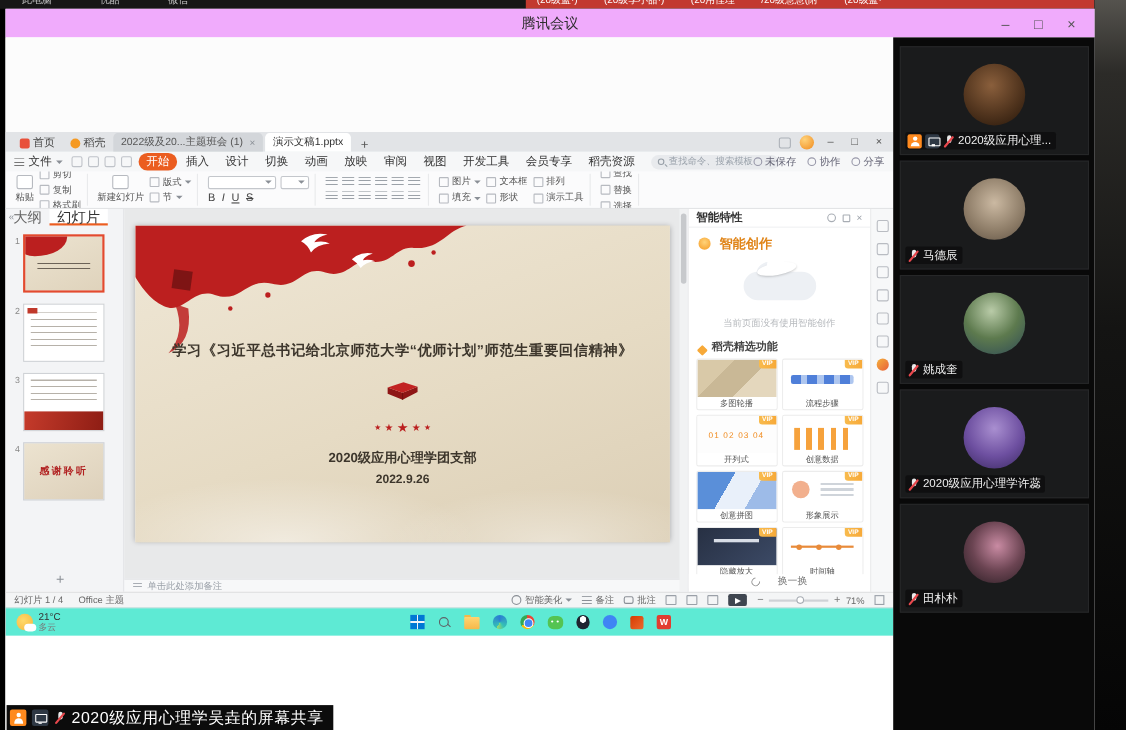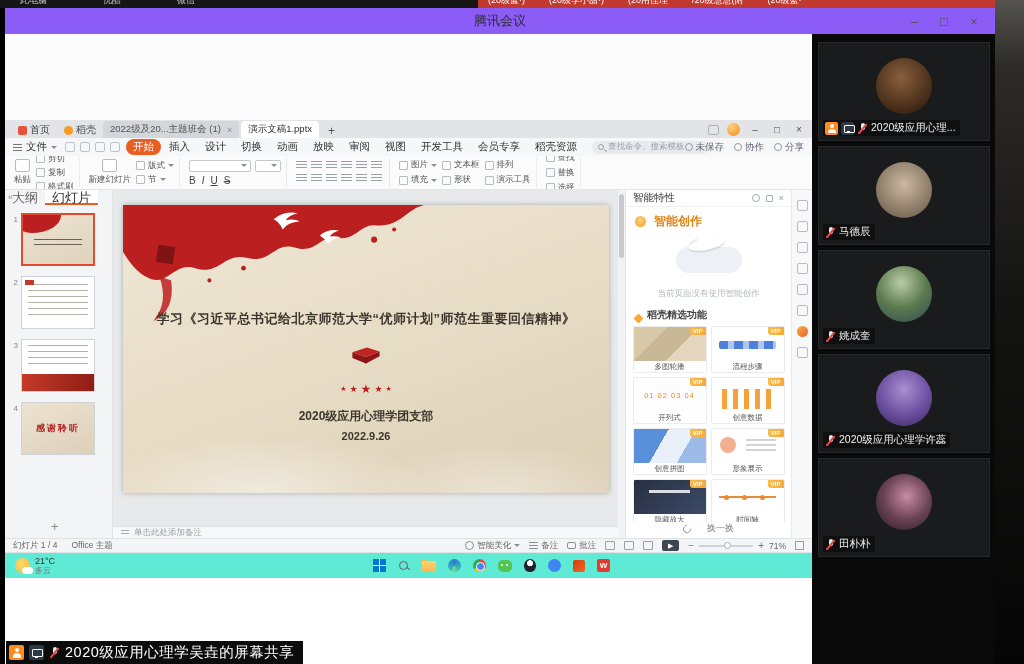--- a/index.html
+++ b/index.html
@@ -2,30 +2,30 @@
 <html style="--accent-orange: #ff8a1e; --wps-active: #eb5d20; --mic-red: #e8484d; --slide-red: #bb1f1f; --vip-gold: #f7a938; --chat-red: #c2392f; --win-blue: #0078d4;"><head>
 <meta charset="utf-8">
 <style>
   *{margin:0;padding:0;box-sizing:border-box}
   html,body{background:#000}
   body{font-family:"Liberation Sans","DejaVu Sans",sans-serif;-webkit-font-smoothing:antialiased}
   .stage{position:relative;width:1024px;height:664px;background:#000;overflow:hidden}
 
   
   .topstrip{position:absolute;left:0;top:0;width:995px;height:8px;background:#161616;overflow:hidden}
-  .top-labels{position:absolute;left:20px;top:0;display:flex;gap:56px}
+  .top-labels{position:absolute;left:20px;top:0;display:flex;gap:44px}
   .top-labels span{color:#c9c9c9;font-size:9px;line-height:15px;margin-top:-7px;white-space:nowrap}
   .redbar{position:absolute;left:478px;top:0;width:517px;height:8px;background:var(--chat-red,#c2392f);overflow:hidden;display:flex;gap:24px;padding:0 10px}
   .redbar span{color:#fff;font-size:9px;line-height:15px;margin-top:-7px;white-space:nowrap}
   .wall{position:absolute;left:995px;top:0;width:29px;height:664px;
         background:linear-gradient(180deg,#55534e 0%,#2c2b28 10%,#141413 45%,#050505 100%)}
 
   
   .win{position:absolute;left:5px;top:8px;width:990px;height:656px;background:#fff}
-  .tbar{position:absolute;left:0;top:0;right:0;height:26px;background:#8b5cf6;display:flex;align-items:center;justify-content:center}
+  .tbar{position:absolute;left:0;top:0;right:0;height:26px;background:#f0abfc;display:flex;align-items:center;justify-content:center}
   .tbar-title{font-size:13px;color:#2d2d2d}
   .wctl{position:absolute;right:6px;top:0;height:26px;display:flex;align-items:center}
   .wctl .wbtn{width:30px;text-align:center;font-size:13px;color:#555;cursor:default}
 
   
   .share{position:absolute;left:0;top:26px;width:807px;height:630px;background:#fcfcfc;overflow:hidden}
 
   
   .wtabs{position:absolute;left:0;top:86px;width:807px;height:18px;background:#e2e4e7;display:flex;align-items:flex-end;padding-left:6px}
   .launch{display:flex;align-items:center;gap:3px;font-size:10px;color:#444;padding:0 7px;height:16px}
@@ -126,21 +126,21 @@
   .notes{position:absolute;left:0;bottom:0;width:505px;height:12px;background:#f7f8f9;border-top:1px solid #e2e3e5;display:flex;align-items:center;gap:5px;padding-left:8px}
   .nic{width:8px;height:6px;background:repeating-linear-gradient(#a8adb4 0 1px,transparent 1px 3px)}
   .notes span{font-size:8.5px;color:#9aa0a8}
 
   .vscroll{width:7px;background:#f1f2f3;position:relative;flex:none}
   .vthumb{position:absolute;left:1px;top:4px;width:5px;height:64px;background:#c7c9cc;border-radius:3px}
 
   
   .smart{width:166px;background:#fff;border-left:1px solid #e4e5e7;position:relative;flex:none;overflow:hidden}
   .sm-head{height:17px;display:flex;align-items:center;padding:0 7px;border-bottom:1px solid #f0f1f2}
-  .sm-title{font-size:10.5px;font-weight:normal;color:#333;flex:1}
+  .sm-title{font-size:10.5px;font-weight:bold;color:#333;flex:1}
   .sm-hicons{display:flex;gap:6px;align-items:center;color:#9aa0a8;font-size:9px}
   .h-circ{width:8px;height:8px;border:1px solid #a8adb4;border-radius:50%}
   .h-pin{width:7px;height:7px;border:1px solid #a8adb4;border-radius:1px}
   .sm-create{display:flex;align-items:center;gap:8px;padding:6px 9px 1px}
   .bulb{width:11px;height:11px;border-radius:50%;background:radial-gradient(circle at 50% 38%,#ffd37a,#f59a23)}
   .sm-create-label{font-size:12px;font-weight:bold;color:#e08519}
   .illus{height:56px;position:relative}
   .cloud{position:absolute;left:50%;top:16px;transform:translateX(-50%);width:66px;height:26px;background:#edf0f4;border-radius:14px}
   .cloud::before{content:'';position:absolute;left:12px;top:-9px;width:24px;height:20px;background:#edf0f4;border-radius:50%}
   .hat{position:absolute;left:50%;top:8px;transform:translateX(-58%) rotate(-10deg);width:36px;height:11px;background:#fff;border-radius:50%;box-shadow:0 1px 2px rgba(0,0,0,.18)}

